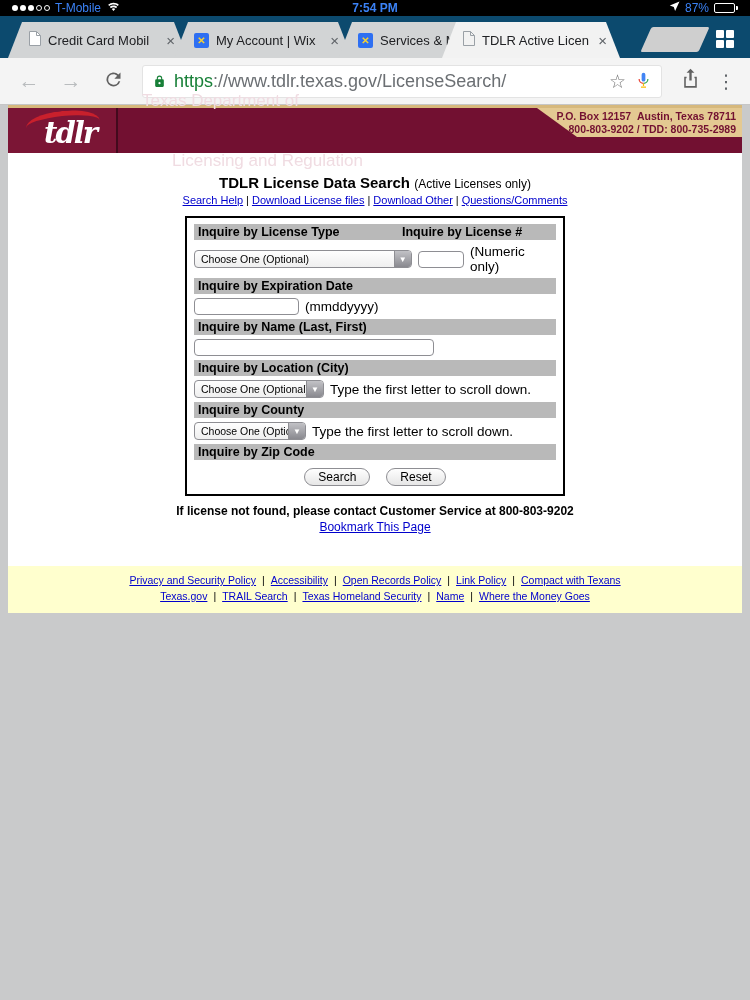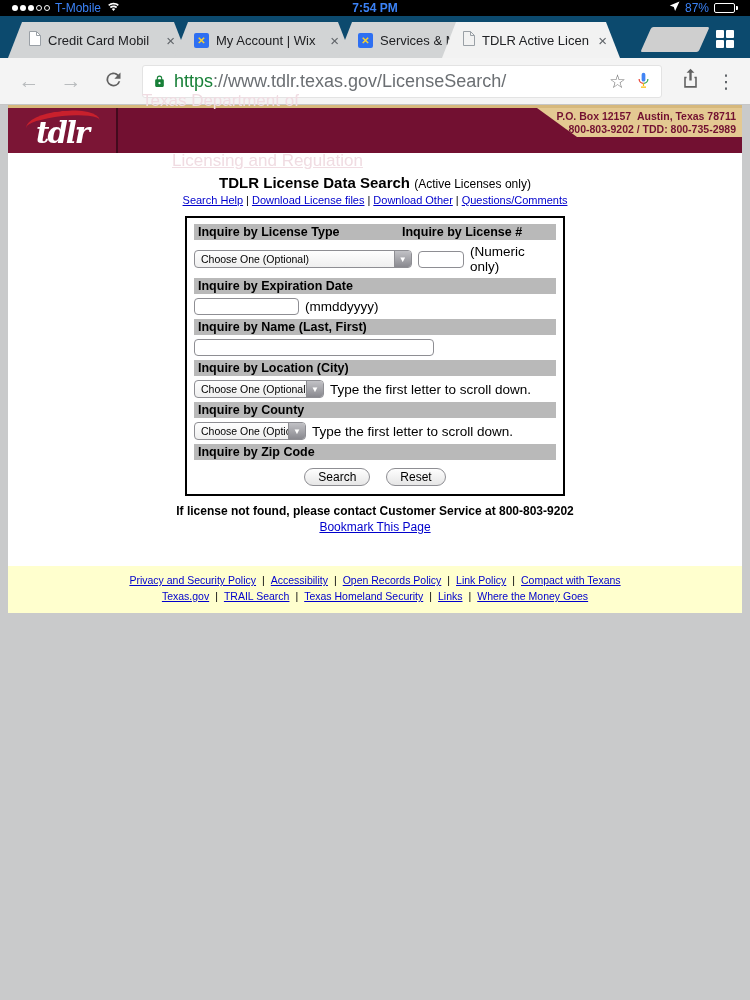--- a/index.html
+++ b/index.html
@@ -56,24 +56,24 @@
   
   .page { height:932px; background:#c9cacb; }
   .content { margin:0 8px; background:#fff; }
 
   .sitehead { height:48px; background:#721031; border-top:3px solid #d6b87c; position:relative;
               display:flex; align-items:center; }
   .logo { width:110px; height:45px; background:#7b1535; border-right:2px solid #430a1d;
           position:relative; overflow:hidden; flex:0 0 auto; }
   .logo-swoosh { position:absolute; left:18px; top:3px; width:74px; height:26px;
                  border-top:5px solid #c8202c; border-radius:50%; transform:rotate(-6deg); }
-  .logo-text { position:absolute; left:28px; top:8px; color:#fff; font-family:"DejaVu Serif", serif;
+  .logo-text { position:absolute; left:36px; top:8px; color:#fff; font-family:"DejaVu Serif", serif;
                font-style:italic; font-weight:bold; font-size:29px; letter-spacing:-2px; }
   .dept { color:#f0dce2; font-size:17px; line-height:20px; margin-left:24px; white-space:pre; }
-  .dept .l2 { margin-left:30px;text-decoration:underline; }
+  .dept .l2 { margin-left:30px; }
   .goldbanner { position:absolute; right:0; top:0; height:29px; width:205px; background:#e4c992;
                 clip-path:polygon(0 0, 100% 0, 100% 100%, 40px 100%);
                 text-align:right; padding:2px 6px 0 0; }
   .goldbanner div { font-size:10.5px; font-weight:bold; color:#721031; line-height:13px; white-space:pre; }
 
   .pagetitle { text-align:center; margin-top:21px; font-size:15px; color:#000; }
   .pagetitle b { font-size:15px; }
   .pagetitle .suffix { font-size:12px; font-weight:normal; }
   .navlinks { text-align:center; font-size:11px; margin-top:3px; color:#000; }
   a.blue { color:#0000cc; text-decoration:underline; }
@@ -306,18 +306,18 @@
     </div>
 
     <div class="note1">If license not found, please contact Customer Service at 800-803-9202</div>
     <div class="note3"><a class="blue">Bookmark This Page</a></div>
 
     <div class="sitefooter">
       <div class="footrow">
         <a class="blue">Privacy and Security Policy</a><span class="sep">|</span><a class="blue">Accessibility</a><span class="sep">|</span><a class="blue">Open Records Policy</a><span class="sep">|</span><a class="blue">Link Policy</a><span class="sep">|</span><a class="blue">Compact with Texans</a>
       </div>
       <div class="footrow">
-        <a class="blue">Texas.gov</a><span class="sep">|</span><a class="blue">TRAIL Search</a><span class="sep">|</span><a class="blue">Texas Homeland Security</a><span class="sep">|</span><a class="blue">Links</a><span class="sep">|</span><a class="blue">Where the Money Goes</a>
+        <a class="blue">Texas.gov</a><span class="sep">|</span><a class="blue">TRAIL Search</a><span class="sep">|</span><a class="blue">Texas Homeland Security</a><span class="sep">|</span><a class="blue">Name</a><span class="sep">|</span><a class="blue">Where the Money Goes</a>
       </div>
     </div>
 
   </div>
 </div>
 
 </body></html>

